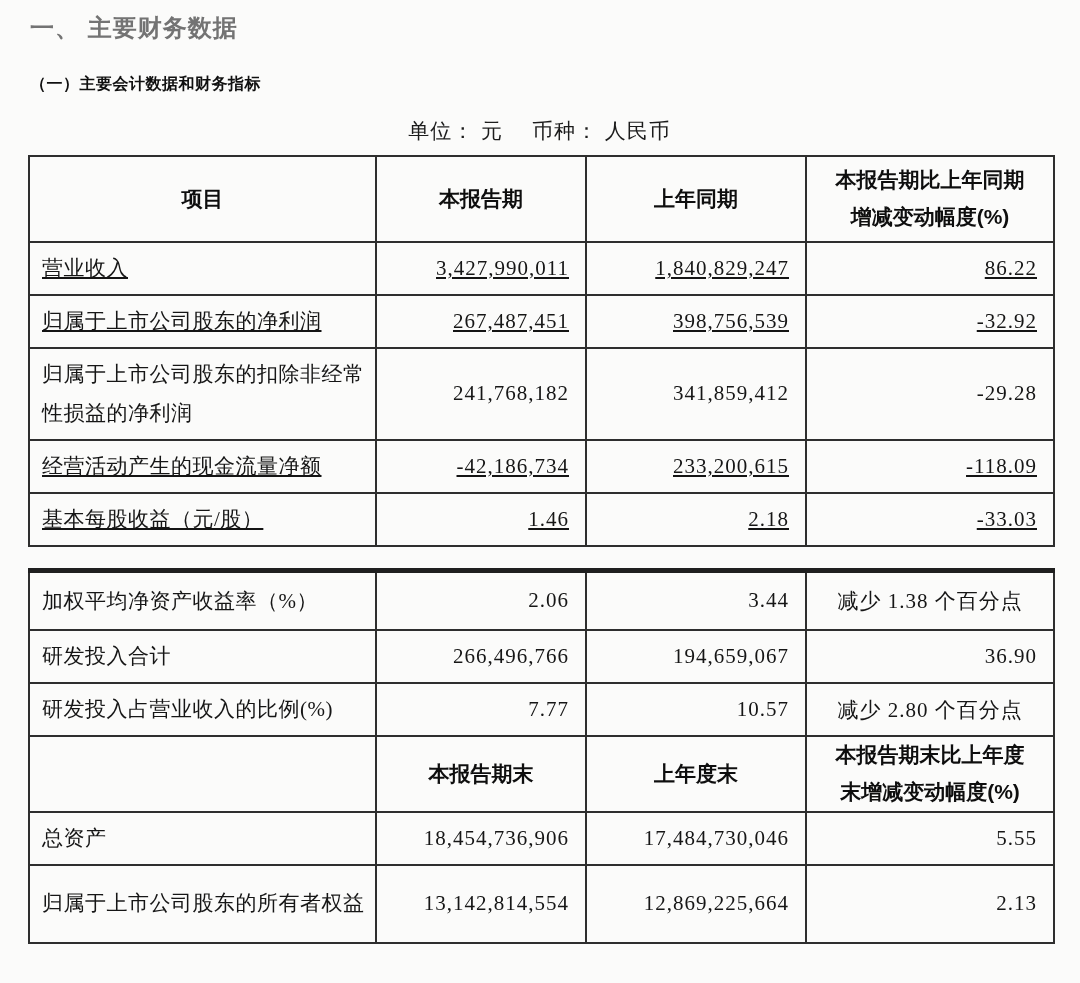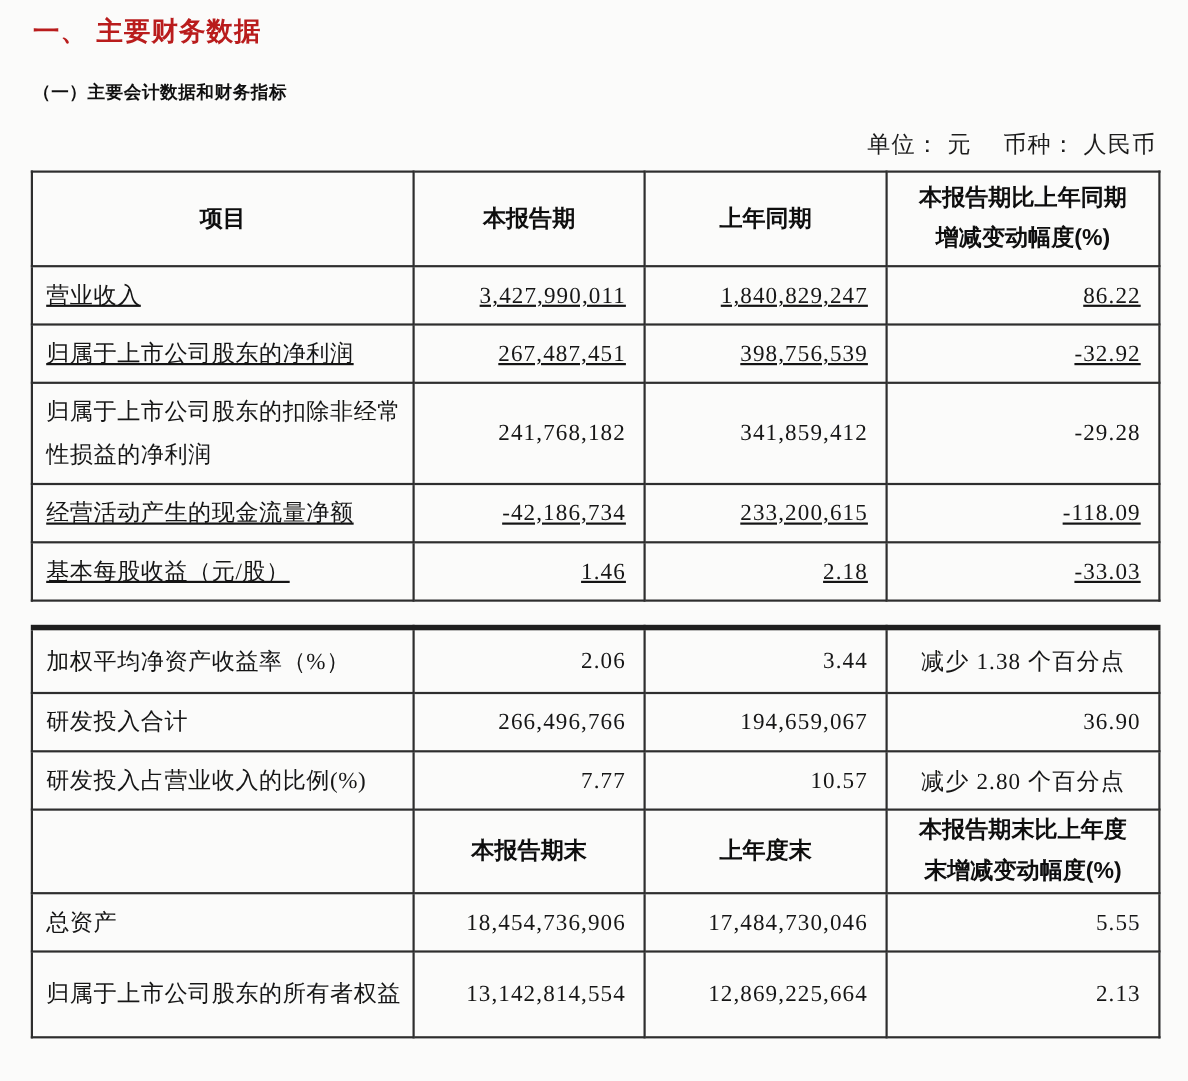--- a/index.html
+++ b/index.html
@@ -14,34 +14,34 @@
     position: relative;
     width: 1080px; height: 983px;
     padding: 10px 27px 0 28px;
   }
   .h1 {
     font-family: "Liberation Sans", "DejaVu Sans", sans-serif;
     font-weight: bold;
     font-size: 24px;
     letter-spacing: 1px;
     margin: 2px 0 0 2px;
-    color: #b91c1c;
+    color: #737373;
   }
   .h2 {
     font-family: "Liberation Sans", "DejaVu Sans", sans-serif;
     font-weight: bold;
     font-size: 16px;
     letter-spacing: 0.5px;
     margin: 30px 0 0 2px;
     color: #101010;
   }
   .unit-note {
     font-family: "Liberation Sans", "DejaVu Sans", sans-serif;
     font-size: 21px;
-    text-align: right;
+    text-align: center;
     margin: 22px 2px 10px 0;
     color: #1c1c1c;
     letter-spacing: 1px;
   }
   table {
     border-collapse: collapse;
     table-layout: fixed;
     width: 1025px;
     background: transparent;
   }

